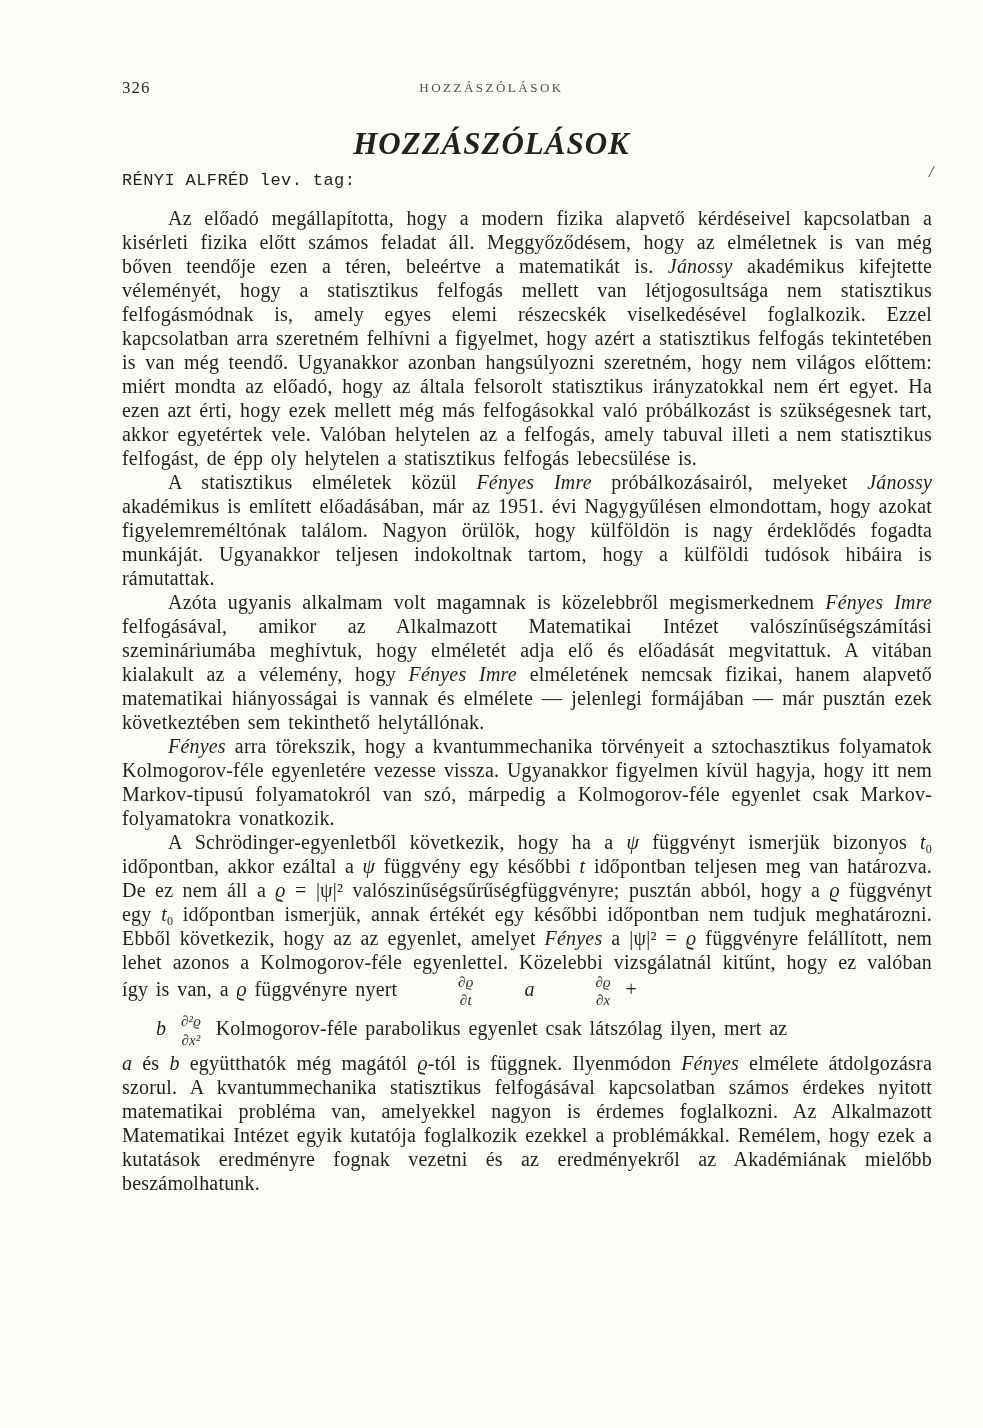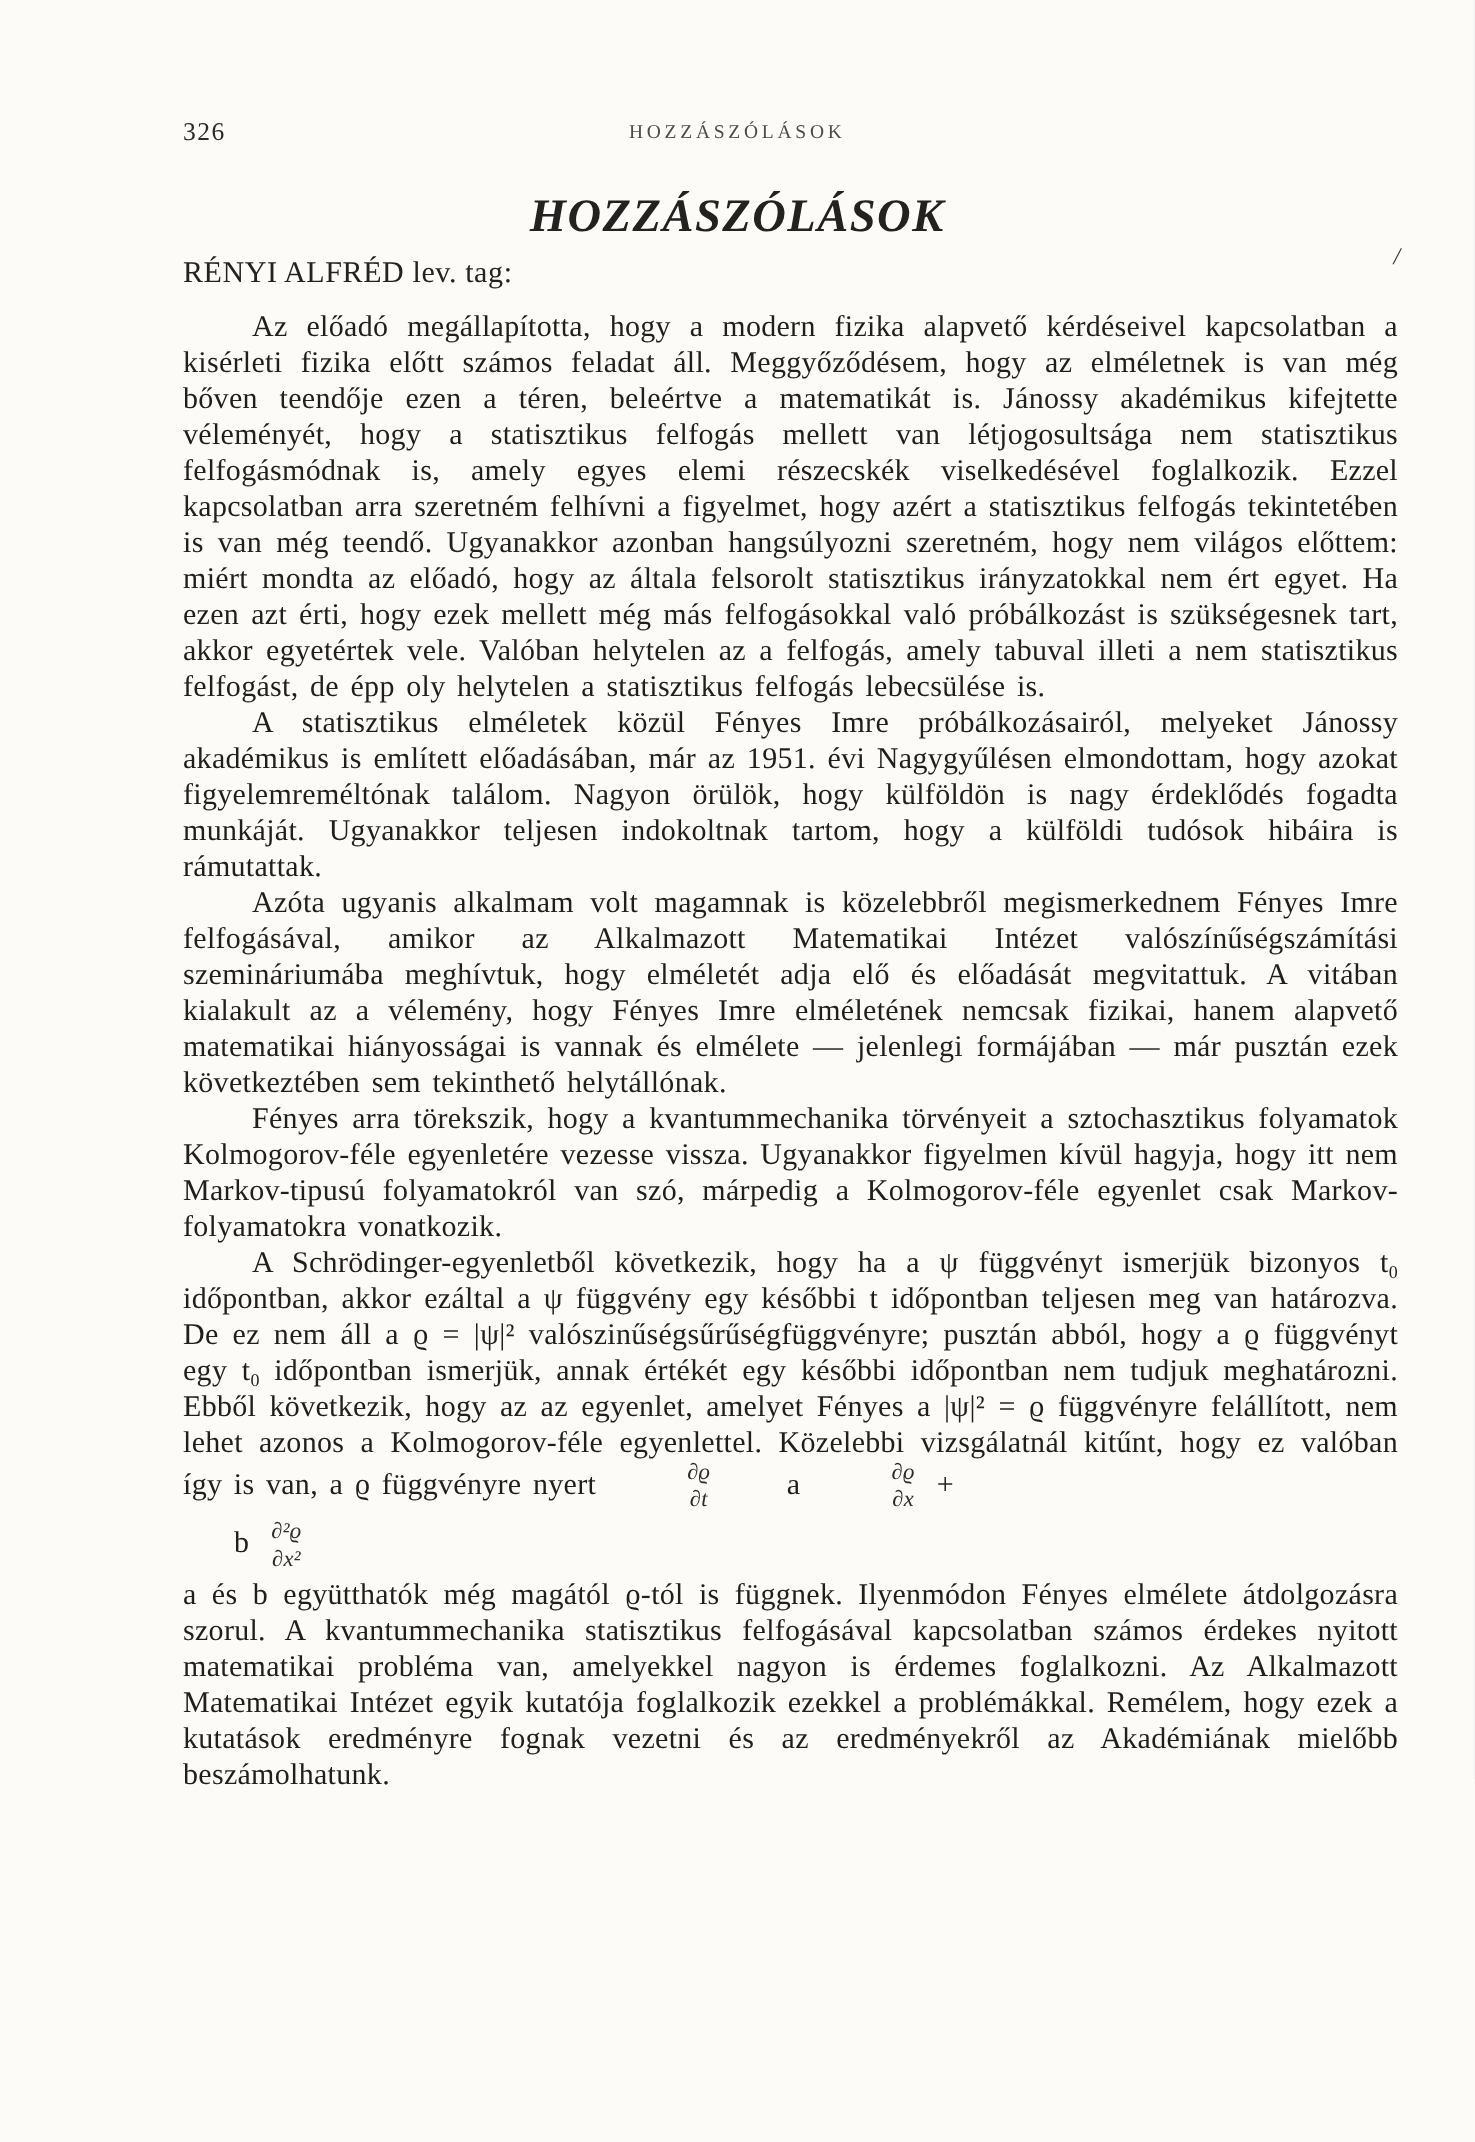--- a/index.html
+++ b/index.html
@@ -42,23 +42,24 @@
     font-style: italic;
     font-weight: bold;
     font-size: 31px;
     letter-spacing: 1px;
     color: #232220;
   }
   .speaker {
     position: absolute;
     left: 122px;
     top: 171px;
-    font-size: 20px;
+    font-size: 17px;
     letter-spacing: 0.4px;
     color: #242320;
+    font-family: Liberation Mono, monospace;
   }
   .marginmark {
     position: absolute;
     left: 929px;
     top: 163px;
     font-size: 16px;
     font-style: italic;
     color: #3a3935;
   }
   .bodytext {
@@ -69,21 +70,21 @@
     font-size: 20px;
     line-height: 24px;
     text-align: justify;
     word-spacing: 2.5px;
     letter-spacing: 0.2px;
     color: #201f1c;
   }
   .para { margin: 0; }
   .para.indent { text-indent: 46px; }
   .para.formula-line { padding-left: 34px; margin: 5px 0 3px 0; }
-  .it { }
+  .it { font-style: italic; }
   sub.run { font-size: 12px; line-height: 0; vertical-align: -4px; }
   .frac {
     display: inline-flex;
     flex-direction: column;
     align-items: center;
     vertical-align: middle;
     font-style: italic;
     font-size: 15px;
     line-height: 1.08;
     margin: 0 5px;
@@ -110,16 +111,16 @@
       <p class="para indent"><span>A Schrödinger-egyenletből következik, hogy ha a </span><span class="it">ψ</span><span> függvényt ismerjük bizonyos </span><span class="it">t</span><sub class="run">0</sub><span> időpontban, akkor ezáltal a </span><span class="it">ψ</span><span> függvény egy későbbi </span><span class="it">t</span><span> időpontban teljesen meg van határozva. De ez nem áll a </span><span class="it">ϱ</span><span> = |ψ|² valószinűségsűrűségfüggvényre; pusztán abból, hogy a </span><span class="it">ϱ</span><span> függvényt egy </span><span class="it">t</span><sub class="run">0</sub><span> időpontban ismerjük, annak értékét egy későbbi időpontban nem tudjuk meghatározni. Ebből következik, hogy az az egyenlet, amelyet </span><span class="it">Fényes</span><span> a |ψ|² = </span><span class="it">ϱ</span><span> függvényre felállított, nem lehet azonos a Kolmogorov-féle egyenlettel. Közelebbi vizsgálatnál kitűnt, hogy ez valóban így is van, a </span><span class="it">ϱ</span><span> függvényre nyert </span><span class="frac">
           <span class="num">∂ϱ</span>
           <span class="den">∂t</span>
         </span><span class="gap" style="width: 44px;"></span><span class="it">a</span><span> </span><span class="frac">
           <span class="num">∂ϱ</span>
           <span class="den">∂x</span>
         </span><span> +</span></p>
       <p class="para formula-line"><span class="it">b</span><span> </span><span class="frac">
           <span class="num">∂²ϱ</span>
           <span class="den">∂x²</span>
-        </span></p>
+        </span><span> Kolmogorov-féle parabolikus egyenlet csak  látszólag ilyen, mert az</span></p>
       <p class="para"><span class="it">a</span><span> és </span><span class="it">b</span><span> együtthatók még magától </span><span class="it">ϱ</span><span>-tól is függnek. Ilyenmódon </span><span class="it">Fényes</span><span> elmélete átdolgozásra szorul. A kvantummechanika statisztikus felfogásával kapcsolatban számos érdekes nyitott matematikai probléma van, amelyekkel nagyon is érdemes foglalkozni. Az Alkalmazott Matematikai Intézet egyik kutatója foglalkozik ezekkel a problémákkal. Remélem, hogy ezek a kutatások eredményre fognak vezetni és az eredményekről az Akadémiának mielőbb beszámolhatunk.</span></p>
     </div>
 </div>
 
 </body></html>

